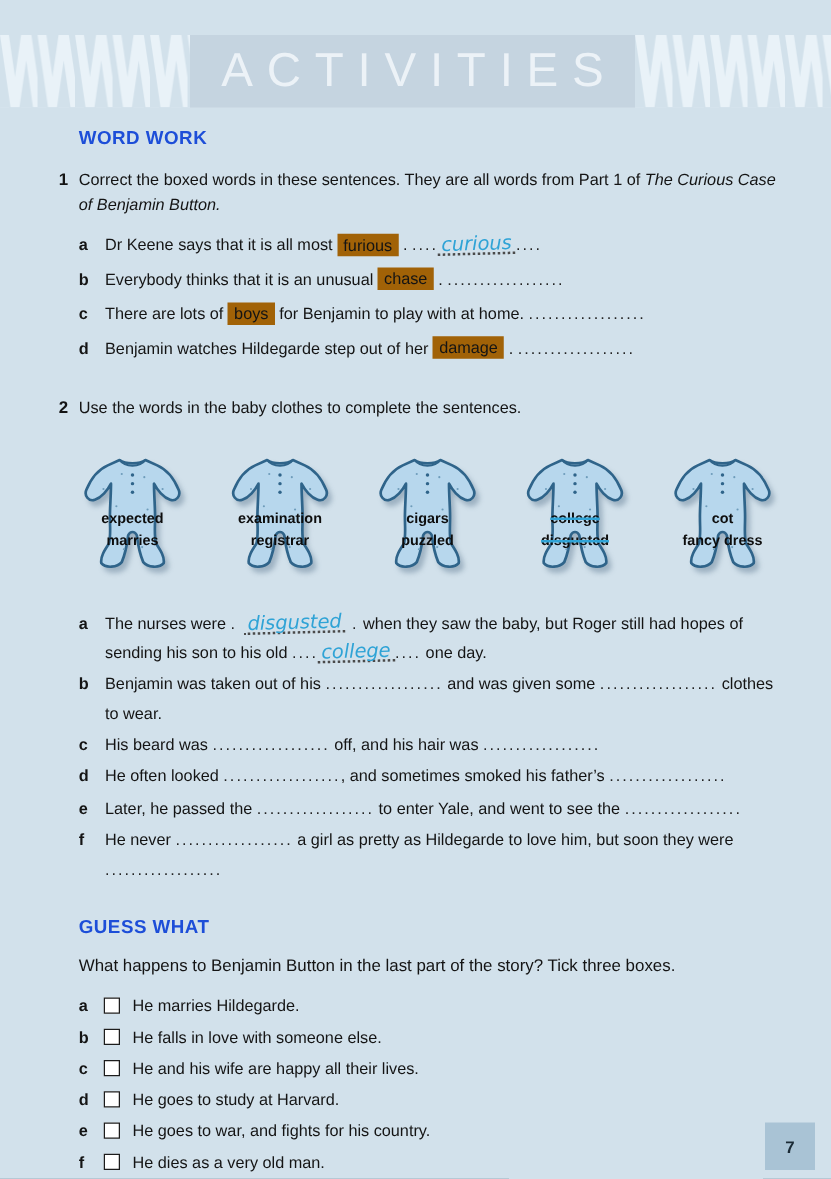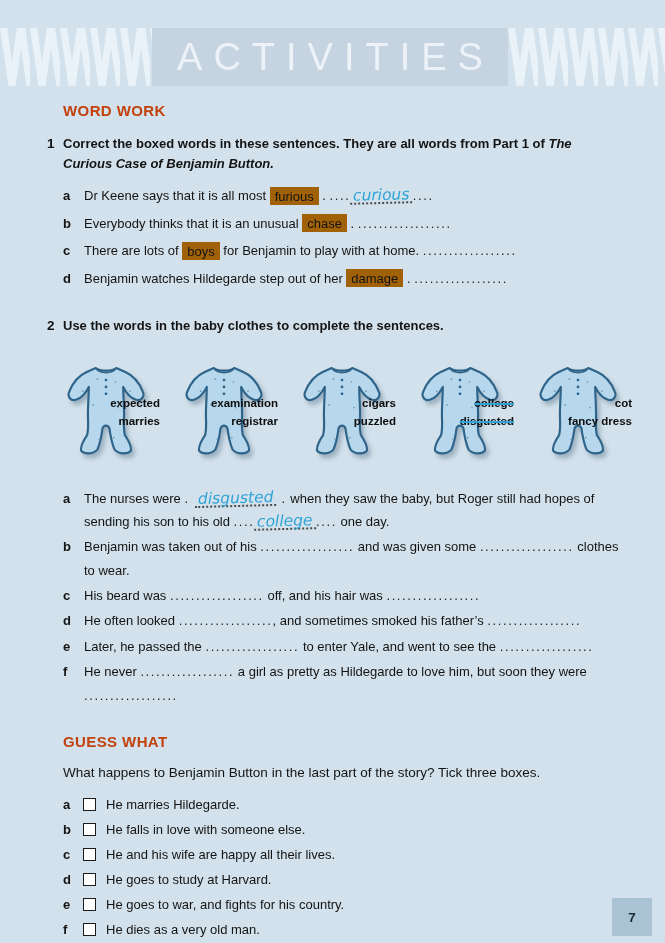--- a/index.html
+++ b/index.html
@@ -16,25 +16,25 @@
   .zig.right { flex:1; }
   .zig svg { width:100%; height:100%; display:block; }
   .banner-title {
     width:345px; height:58px; background:#c5d4e0; color:#ecf2f7;
     font-size:38px; line-height:58px; letter-spacing:11px; padding-left:11px;
     text-align:center; font-weight:400; white-space:nowrap; overflow:hidden;
   }
 
   
   .content { position:absolute; top:102px; left:0; width:665px; padding:0 44px 0 47px; box-sizing:border-box; }
-  .section-heading { font-size:15px; font-weight:700; color:#c2410c; letter-spacing:.4px; margin:0 0 15px 16px; }
+  .section-heading { font-size:15px; font-weight:700; color:#1d4ed8; letter-spacing:.4px; margin:0 0 15px 16px; }
   .exercise { display:flex; }
   .ex-num { width:16px; flex-shrink:0; font-weight:700; font-size:13.5px; line-height:1.5; }
   .ex-body { flex:1; min-width:0; }
-  .instruction { margin:0 0 13px; font-size:13px; font-weight:700; line-height:1.5; }
+  .instruction { margin:0 0 13px; font-size:13px; font-weight:400; line-height:1.5; }
   .title-italic { font-style:italic; }
 
   .item { display:flex; font-size:13px; }
   #ex1-items .item { line-height:1.5; margin-bottom:8px; }
   #ex2-sentences .item { line-height:1.8; margin-bottom:2px; }
   .item-label { width:21px; flex-shrink:0; font-weight:700; }
   .item-text { flex:1; min-width:0; }
 
   .boxed { background:#a16207; padding:1.5px 5px; }
   .dots { letter-spacing:1.6px; color:#222; }
@@ -42,21 +42,21 @@
     display:inline-block; font-family:"DejaVu Sans",sans-serif; font-style:italic;
     color:#2fa3d6; font-size:15.5px; line-height:14px; padding:0 3px;
     transform:rotate(-1.5deg); border-bottom:2px dotted #4a4a4a;
   }
 
   
   .clothes { display:flex; justify-content:space-between; padding:2px 0 16px; }
   .garment { position:relative; width:86px; height:120px; }
   .onesie { position:absolute; left:0; top:0; width:100%; height:100%;
     filter:drop-shadow(3px 4px 2px rgba(73,103,128,.38)); }
-  .words { position:absolute; top:43px; left:-11px; right:-11px; text-align:right; }
+  .words { position:absolute; top:55px; left:-11px; right:-11px; text-align:center; }
   .gword { display:block; font-weight:700; font-size:11.5px; line-height:18px; color:#0d0d0d; }
   .struck { text-decoration:line-through; text-decoration-color:#2fa3d6; text-decoration-thickness:2.2px; }
 
   
   .guess-heading { margin:24px 0 15px 16px; }
   .question { font-weight:400; font-size:13.5px; margin:0 0 15px 16px; }
   .options { margin-left:16px; }
   .opt { display:flex; align-items:center; font-size:13px; margin-bottom:7px; height:18px; }
   .opt .item-label { width:20px; }
   .checkbox { width:13px; height:13px; box-sizing:border-box; background:#fff; border:1.6px solid #1c1c1c; margin-right:10px; flex-shrink:0; }

